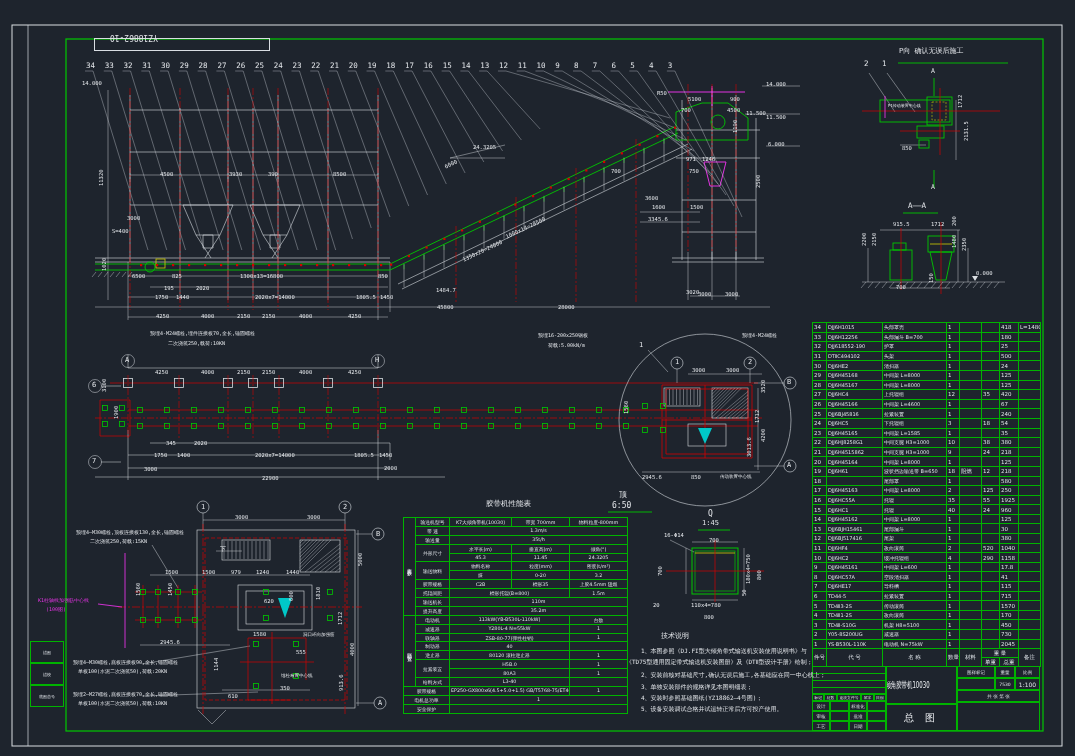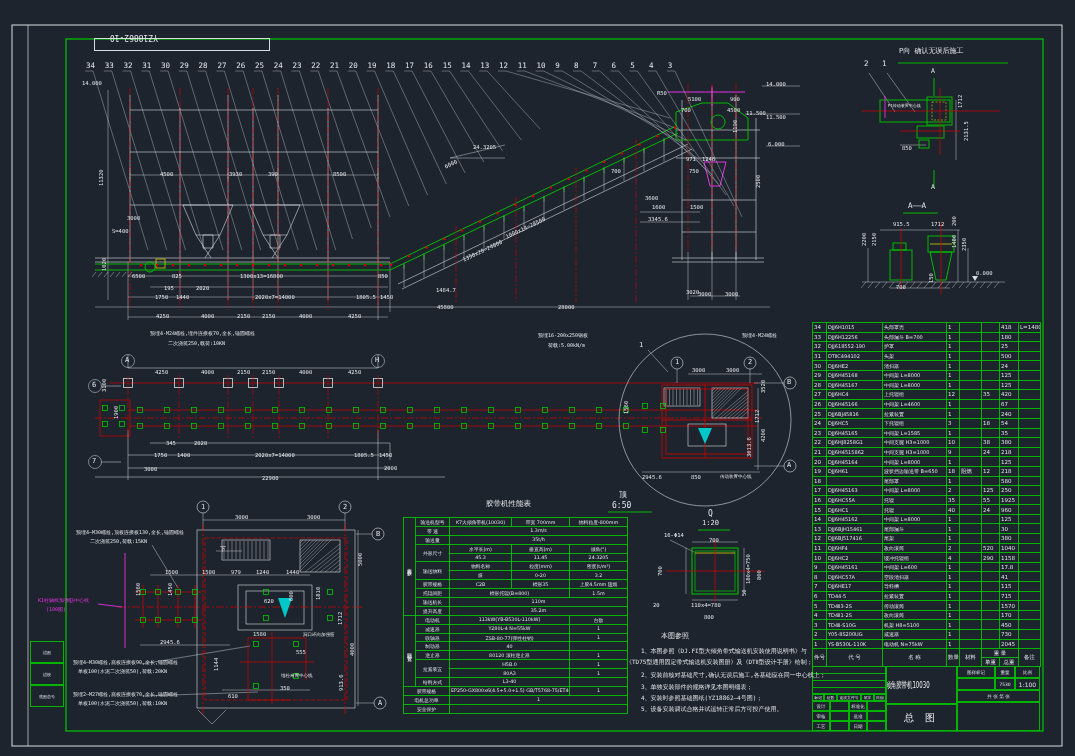--- a/index.html
+++ b/index.html
@@ -1083,21 +1083,21 @@
       <span class="cad" style="left: 281px; top: 674px; font-size: 4.5px;">锚栓布置中心线</span>
       <span class="cad" style="left: 76px; top: 530px; font-size: 5px;">预埋4—M30螺栓,顶板连接板130,全长,锚固螺栓</span>
       <span class="cad" style="left: 90px; top: 539px; font-size: 5px;">二次浇筑250,荷载:15KN</span>
       <span class="cad m" style="left: 38px; top: 598px; font-size: 5px;">K1柱轴线加强筋中心线</span>
       <span class="cad m" style="left: 46px; top: 607px; font-size: 5px;">(100图)</span>
       <span class="cad" style="left: 73px; top: 660px; font-size: 5px;">预埋4—M30螺栓,底板连接板90,全长,锚固螺栓</span>
       <span class="cad" style="left: 78px; top: 669px; font-size: 5px;">单板100(水泥二次浇筑50),荷载:20KN</span>
       <span class="cad" style="left: 73px; top: 692px; font-size: 5px;">预埋2—M27螺栓,底板连接板70,全长,锚固螺栓</span>
       <span class="cad" style="left: 78px; top: 701px; font-size: 5px;">单板100(水泥二次浇筑50),荷载:10KN</span>
       <span class="cad" style="left: 708px; top: 510px; font-size: 8px;">Q</span>
-      <span class="cad" style="left: 702px; top: 520px; font-size: 7px;">1:20</span>
+      <span class="cad" style="left: 702px; top: 520px; font-size: 7px;">1:45</span>
       <span class="cad" style="left: 664px; top: 533px; font-size: 5.5px;">16-Φ14</span>
       <span class="cad" style="left: 709px; top: 538px; font-size: 5.5px;">700</span>
       <span class="cad" style="left: 658px; top: 576px; font-size: 5.5px; transform: rotate(-90deg);">700</span>
       <span class="cad" style="left: 746px; top: 584px; font-size: 5.5px; transform: rotate(-90deg);">180x4=750</span>
       <span class="cad" style="left: 757px; top: 580px; font-size: 5.5px; transform: rotate(-90deg);">800</span>
       <span class="cad" style="left: 653px; top: 603px; font-size: 5.5px;">20</span>
       <span class="cad" style="left: 691px; top: 603px; font-size: 5.5px;">110x4=780</span>
       <span class="cad" style="left: 704px; top: 615px; font-size: 5.5px;">800</span>
       <span class="cad" style="left: 742px; top: 596px; font-size: 5.5px; transform: rotate(-90deg);">50</span>
       <span class="cad" style="left: 864px; top: 60px; font-size: 7.5px;">2</span>
@@ -1120,21 +1120,21 @@
       <span class="cad" style="left: 929px; top: 283px; font-size: 5.5px; transform: rotate(-90deg);">150</span>
       <span class="cad" style="left: 641px; top: 648px; font-size: 6px;">1、本图参照《DJ.FI型大倾角带式输送机安装使用说明书》与</span>
       <span class="cad" style="left: 626px; top: 659px; font-size: 6px;">《TD75型通用固定带式输送机安装图册》及《DTⅡ型设计手册》绘制；</span>
       <span class="cad" style="left: 641px; top: 672px; font-size: 6px;">2、安装前核对基础尺寸,确认无误后施工,各基础应在同一中心线上；</span>
       <span class="cad" style="left: 641px; top: 684px; font-size: 6px;">3、单独安装部件的规格详见本图明细表；</span>
       <span class="cad" style="left: 641px; top: 695px; font-size: 6px;">4、安装时参照基础图纸(YZ18862—4号图)；</span>
       <span class="cad" style="left: 641px; top: 706px; font-size: 6px;">5、设备安装调试合格并试运转正常后方可投产使用。</span>
       <span class="cad" style="left: 899px; top: 48px; font-size: 7px;">P向 确认无误后施工</span>
       <span class="cad" style="left: 908px; top: 202px; font-size: 7.5px;">A——A</span>
       <span class="cad" style="left: 486px; top: 500px; font-size: 7.5px;">胶带机性能表</span>
-      <span class="cad" style="left: 661px; top: 633px; font-size: 7px;">本图参照</span>
+      <span class="cad" style="left: 661px; top: 633px; font-size: 7px;">技术说明</span>
       <span class="cad" style="left: 86px; top: 62px; font-size: 7.5px;">34</span>
       <span class="cad" style="left: 104.77px; top: 62px; font-size: 7.5px;">33</span>
       <span class="cad" style="left: 123.54px; top: 62px; font-size: 7.5px;">32</span>
       <span class="cad" style="left: 142.31px; top: 62px; font-size: 7.5px;">31</span>
       <span class="cad" style="left: 161.08px; top: 62px; font-size: 7.5px;">30</span>
       <span class="cad" style="left: 179.85px; top: 62px; font-size: 7.5px;">29</span>
       <span class="cad" style="left: 198.62px; top: 62px; font-size: 7.5px;">28</span>
       <span class="cad" style="left: 217.39px; top: 62px; font-size: 7.5px;">27</span>
       <span class="cad" style="left: 236.16px; top: 62px; font-size: 7.5px;">26</span>
       <span class="cad" style="left: 254.93px; top: 62px; font-size: 7.5px;">25</span>

